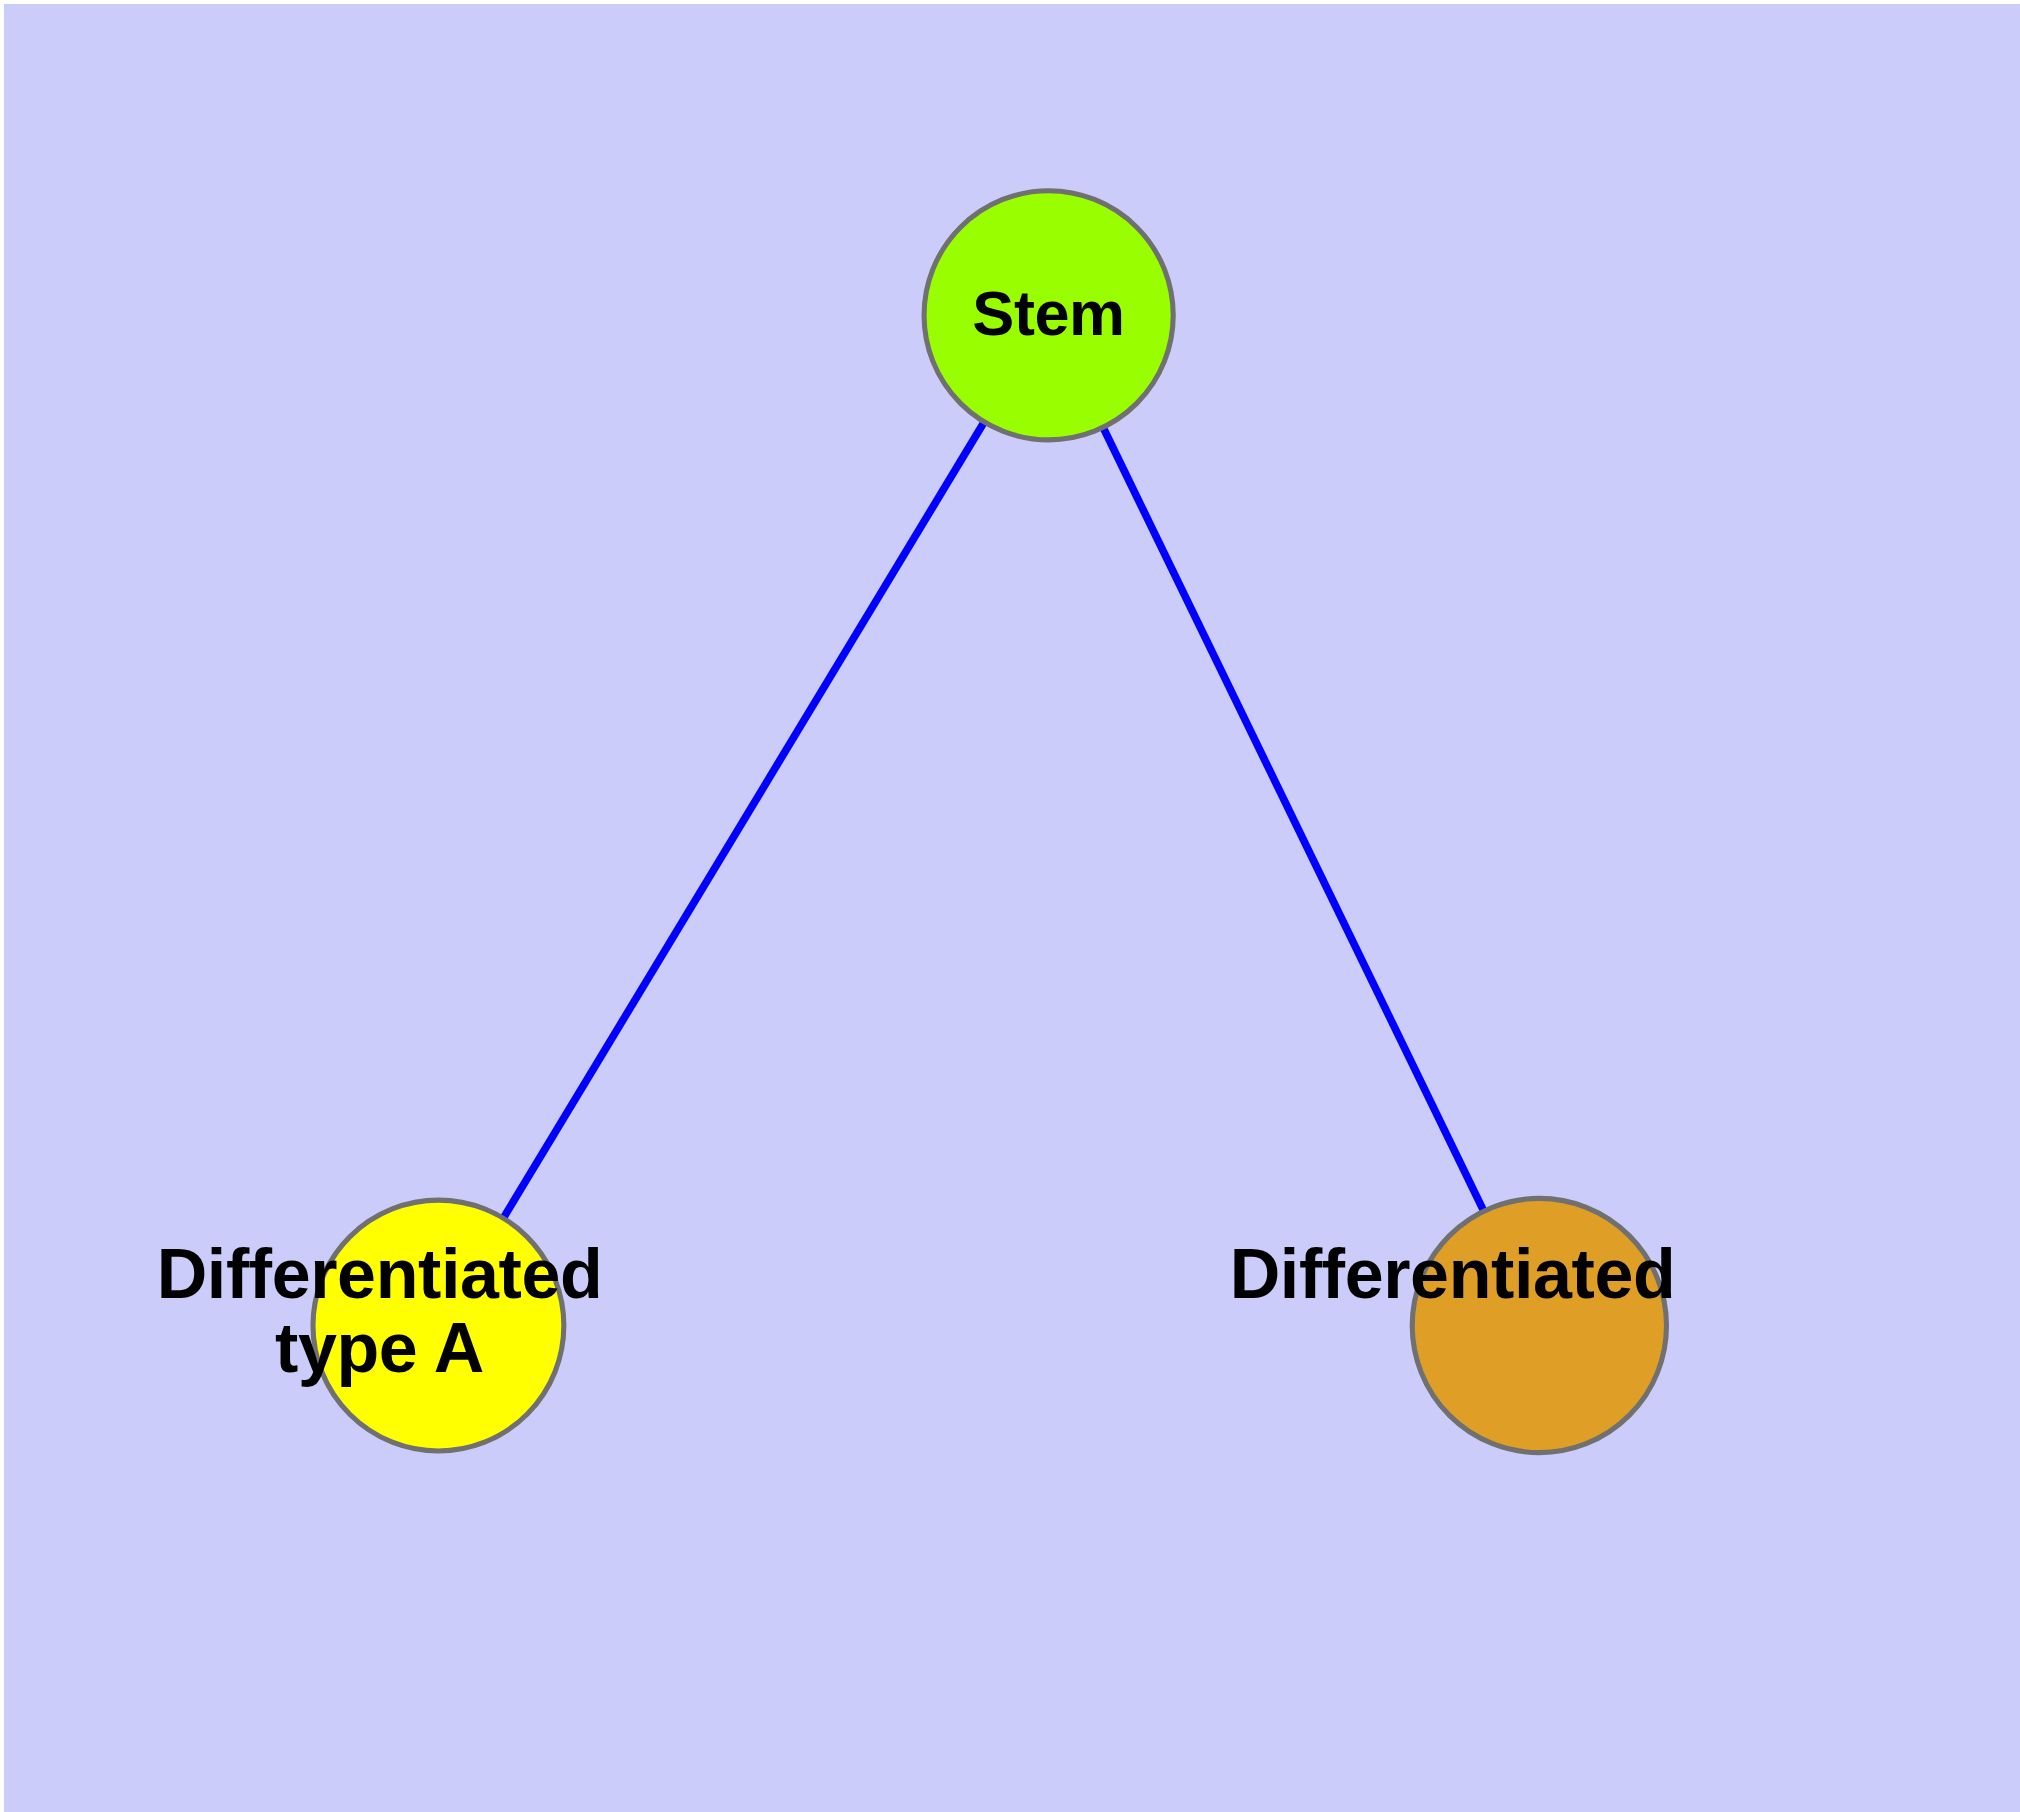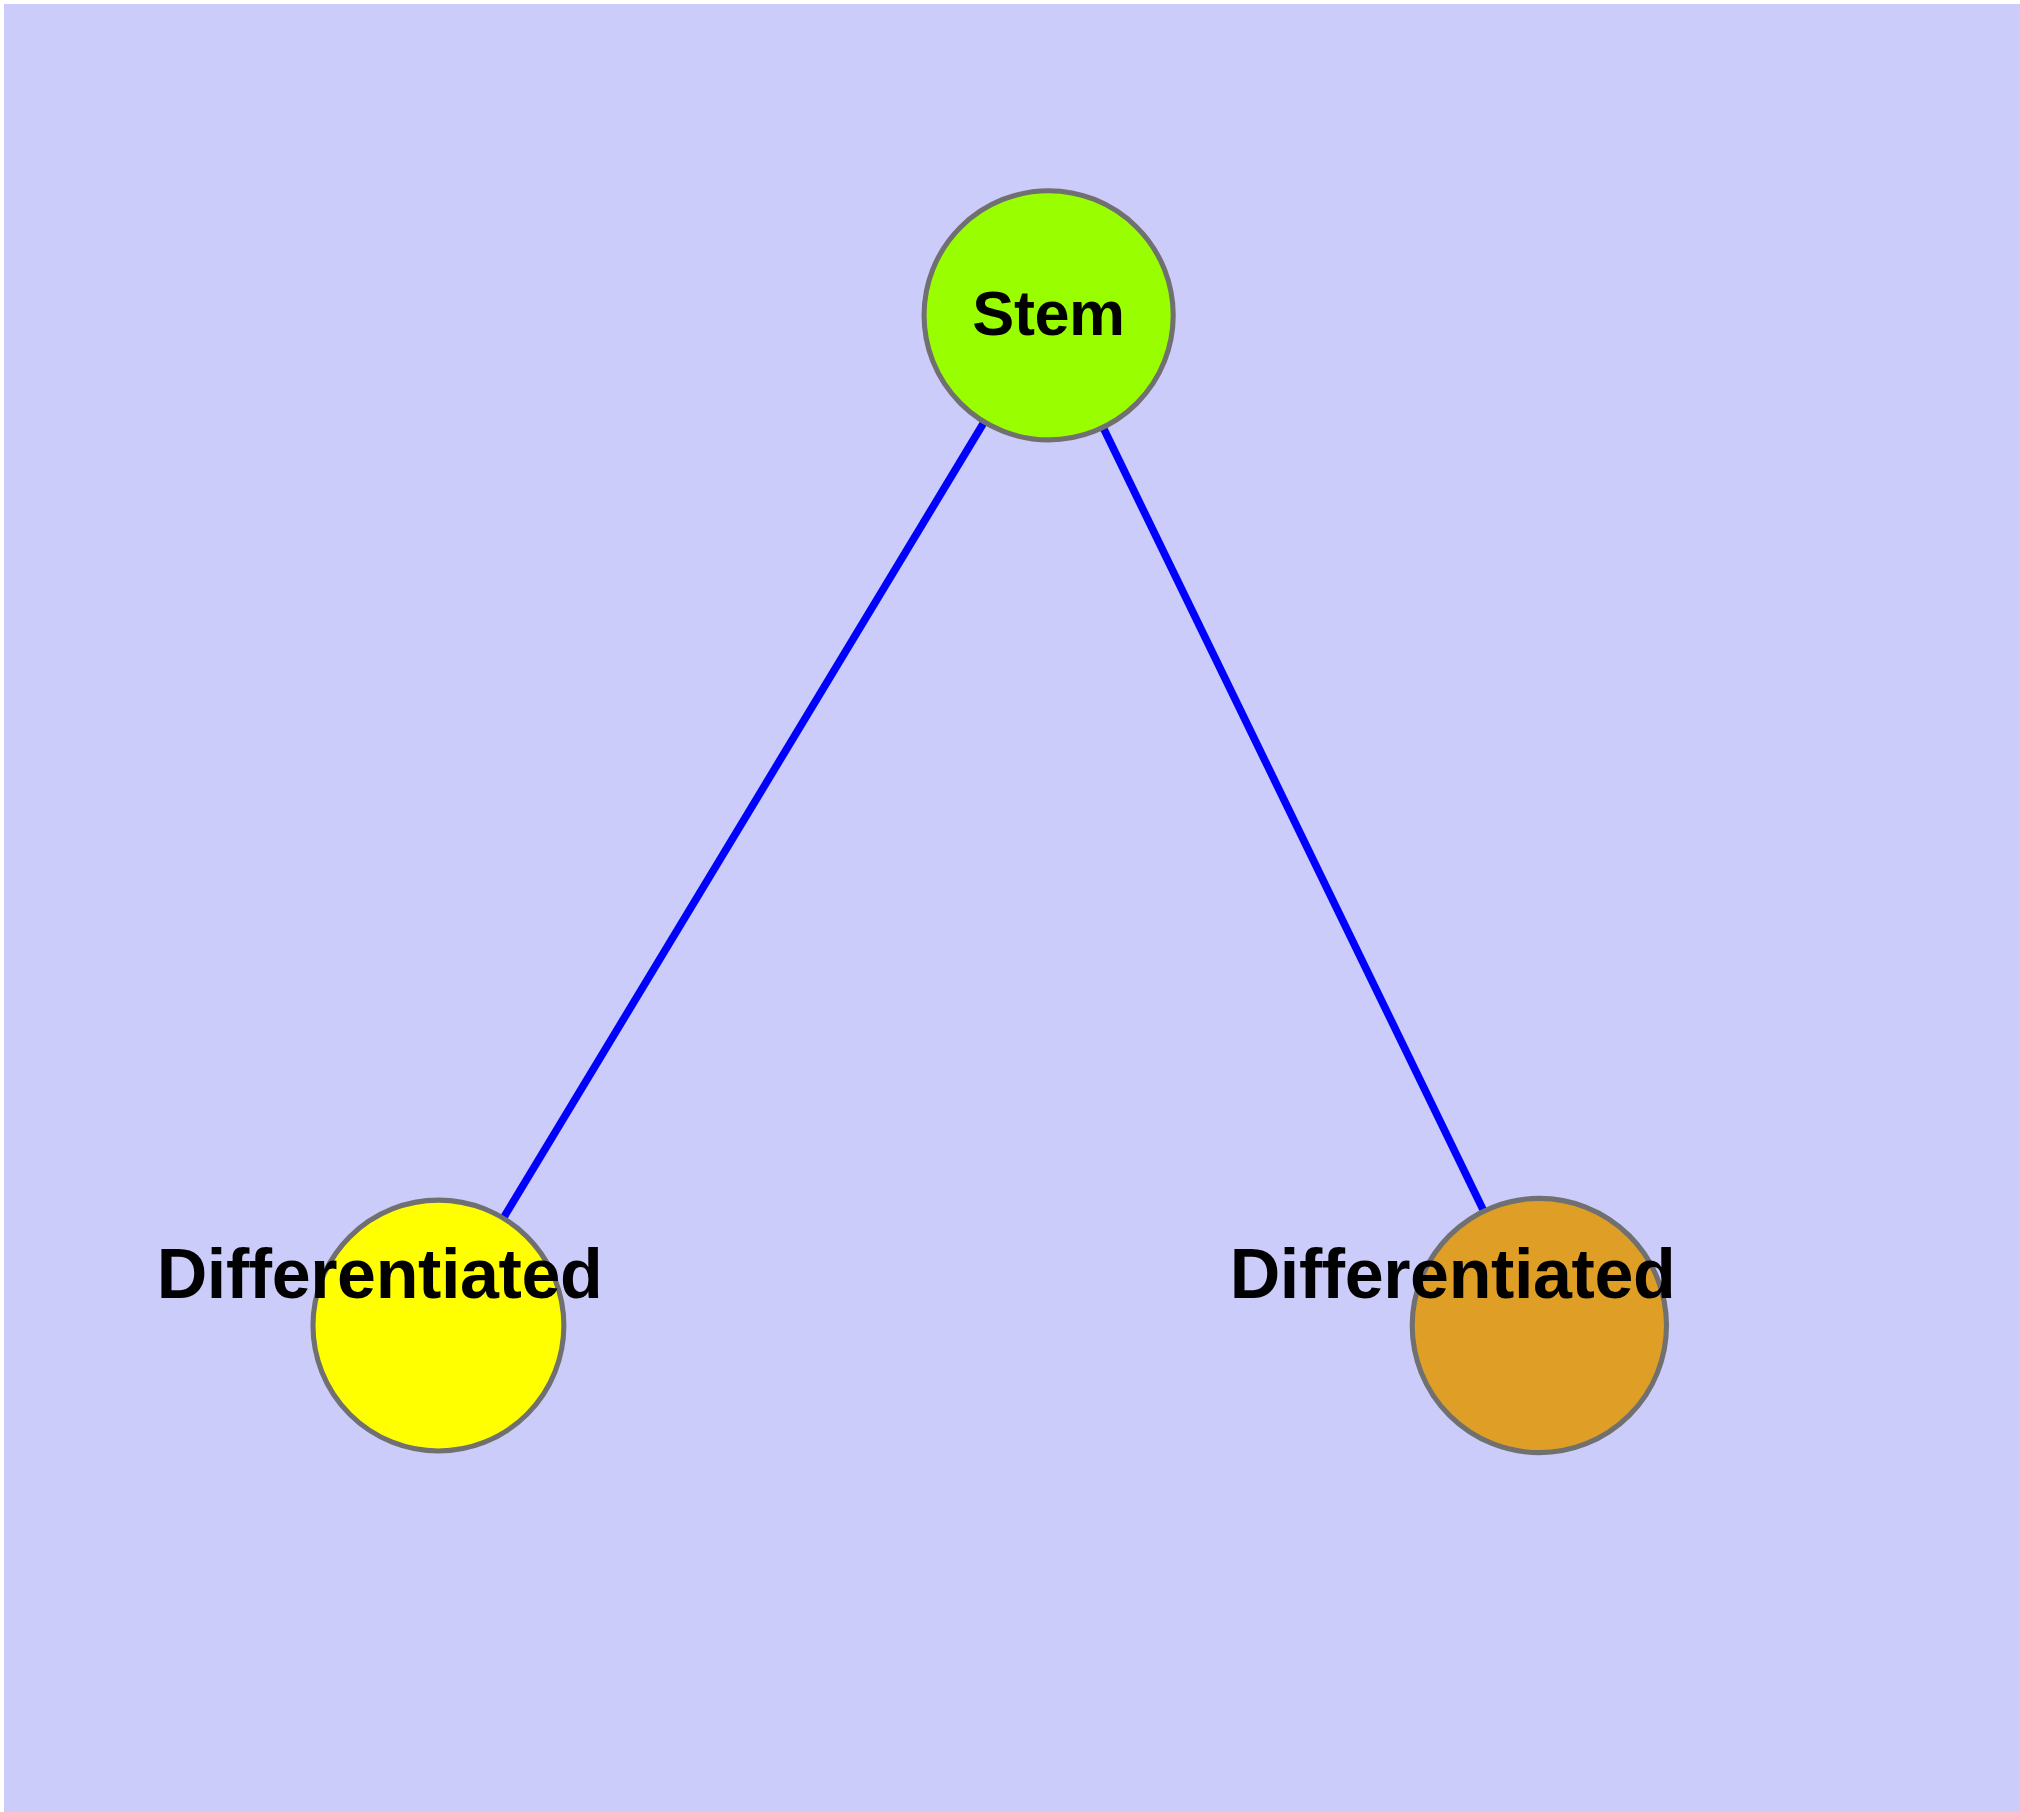--- a/index.html
+++ b/index.html
@@ -77,18 +77,18 @@
 
     <g>
       <circle cx="1237" cy="372" r="147" fill="#99ff00" stroke="#707070" stroke-width="6"></circle>
       <circle cx="517" cy="1564" r="148" fill="#ffff00" stroke="#707070" stroke-width="6"></circle>
       <circle cx="1816" cy="1564" r="150" fill="#df9f26" stroke="#707070" stroke-width="6"></circle>
     </g>
   </svg>
 
   <div class="node-label" id="label-stem"><span>Stem</span></div>
 
-  <div class="node-label" id="label-a"><span>Differentiated</span><br></div>
+  <div class="node-label" id="label-a"><span>Differentiated</span><br><span>type A</span></div>
 
   <div class="node-label" id="label-b"><span>Differentiated</span><br></div>
 
 </div>
 
 
 </body></html>

